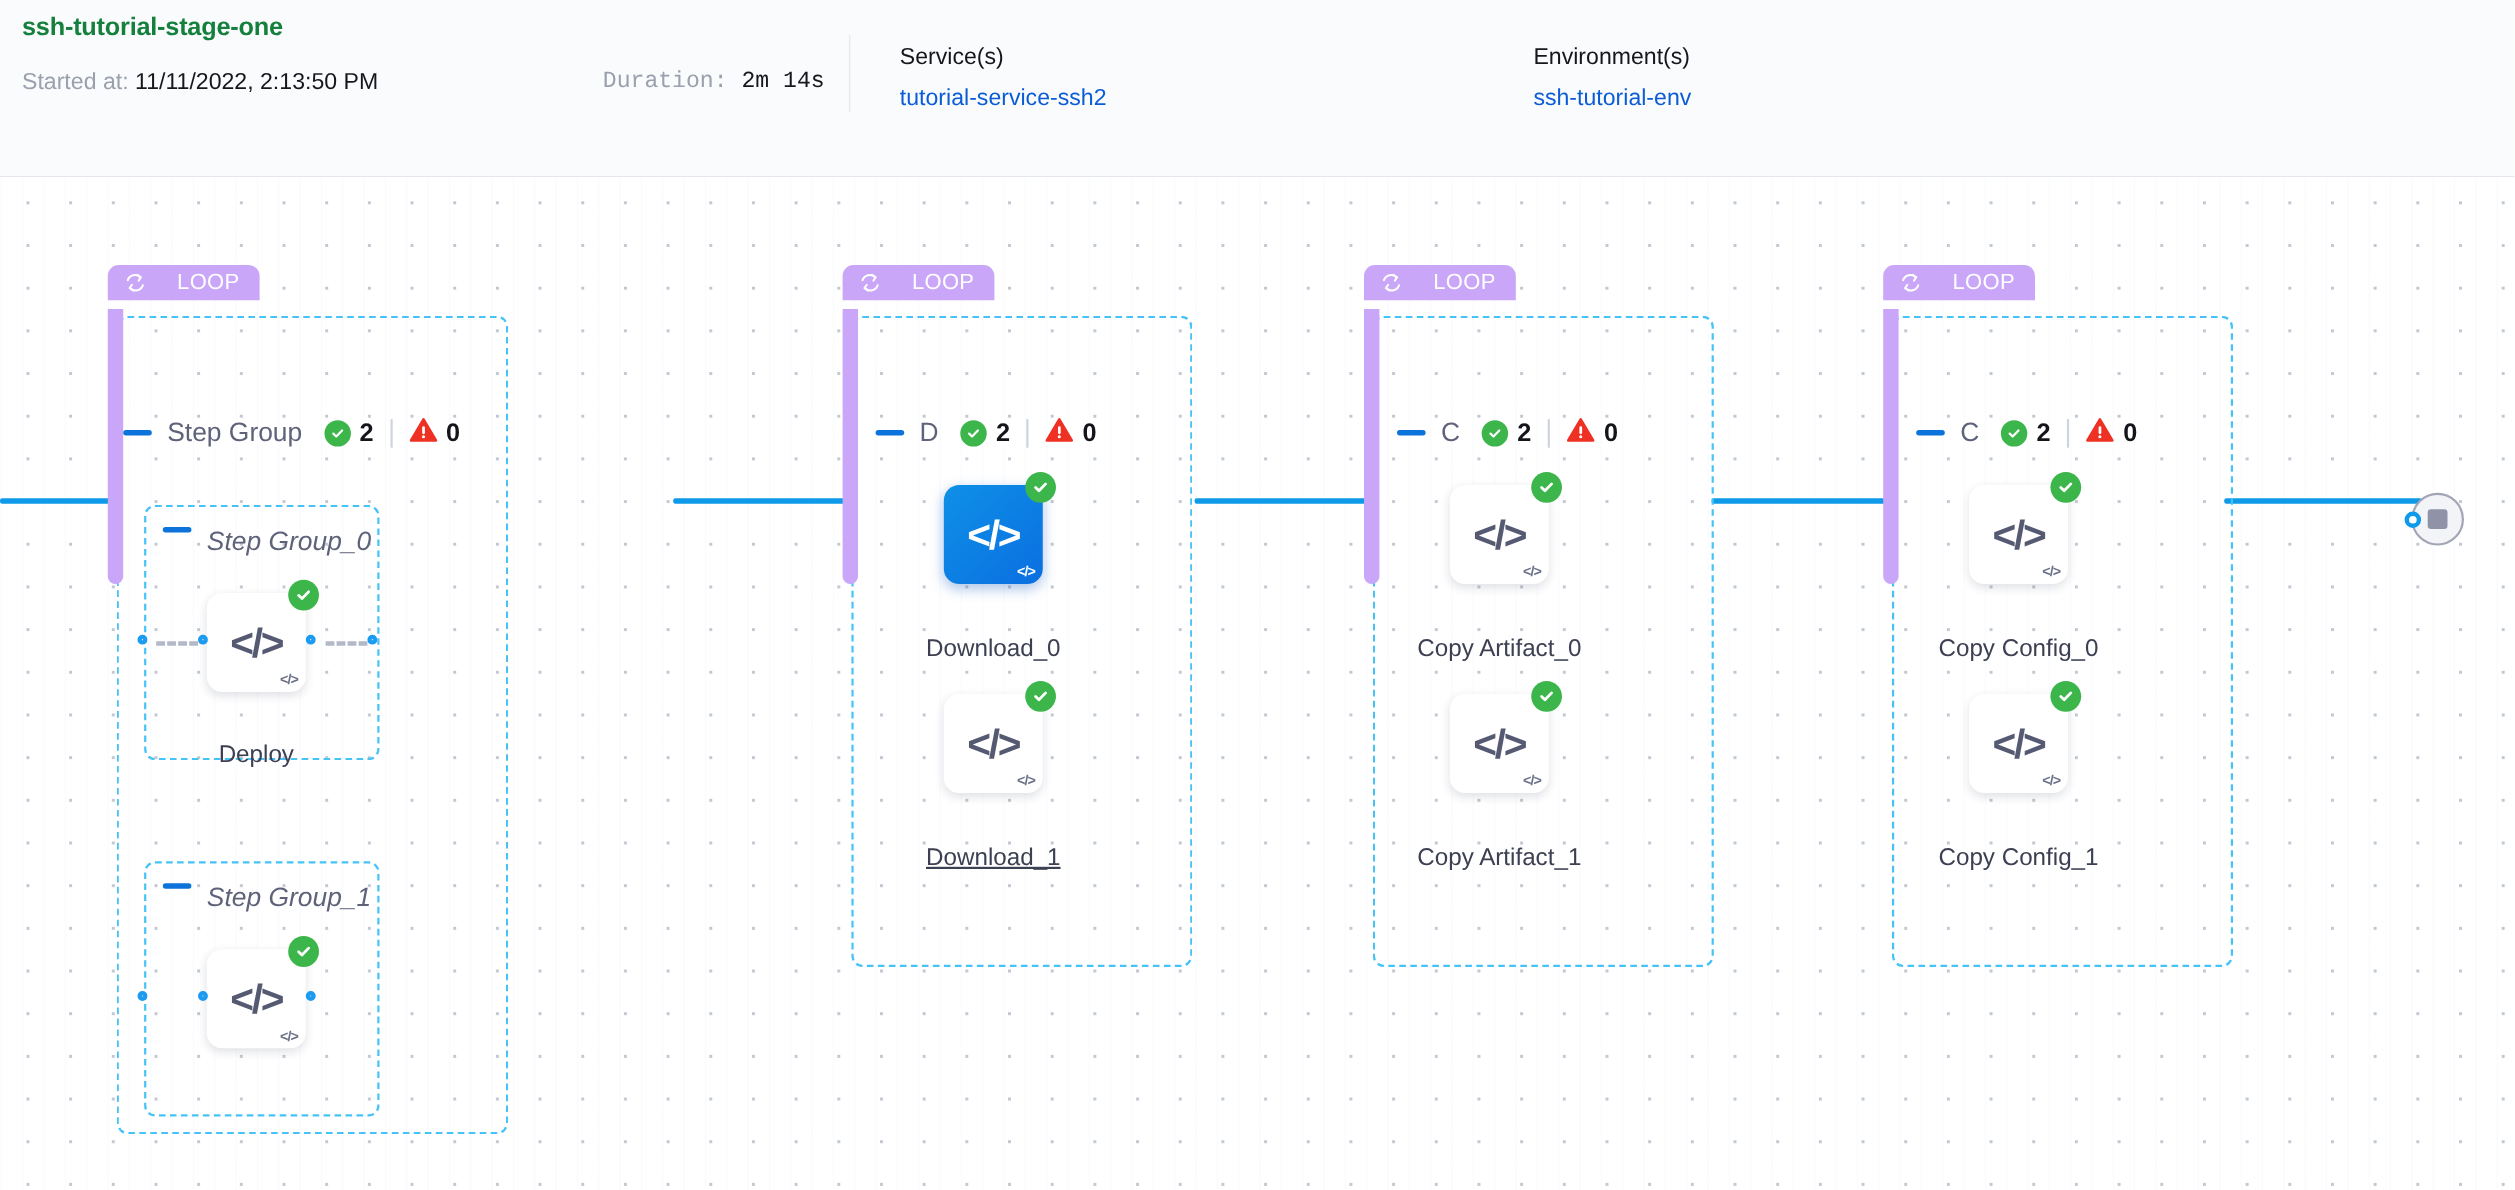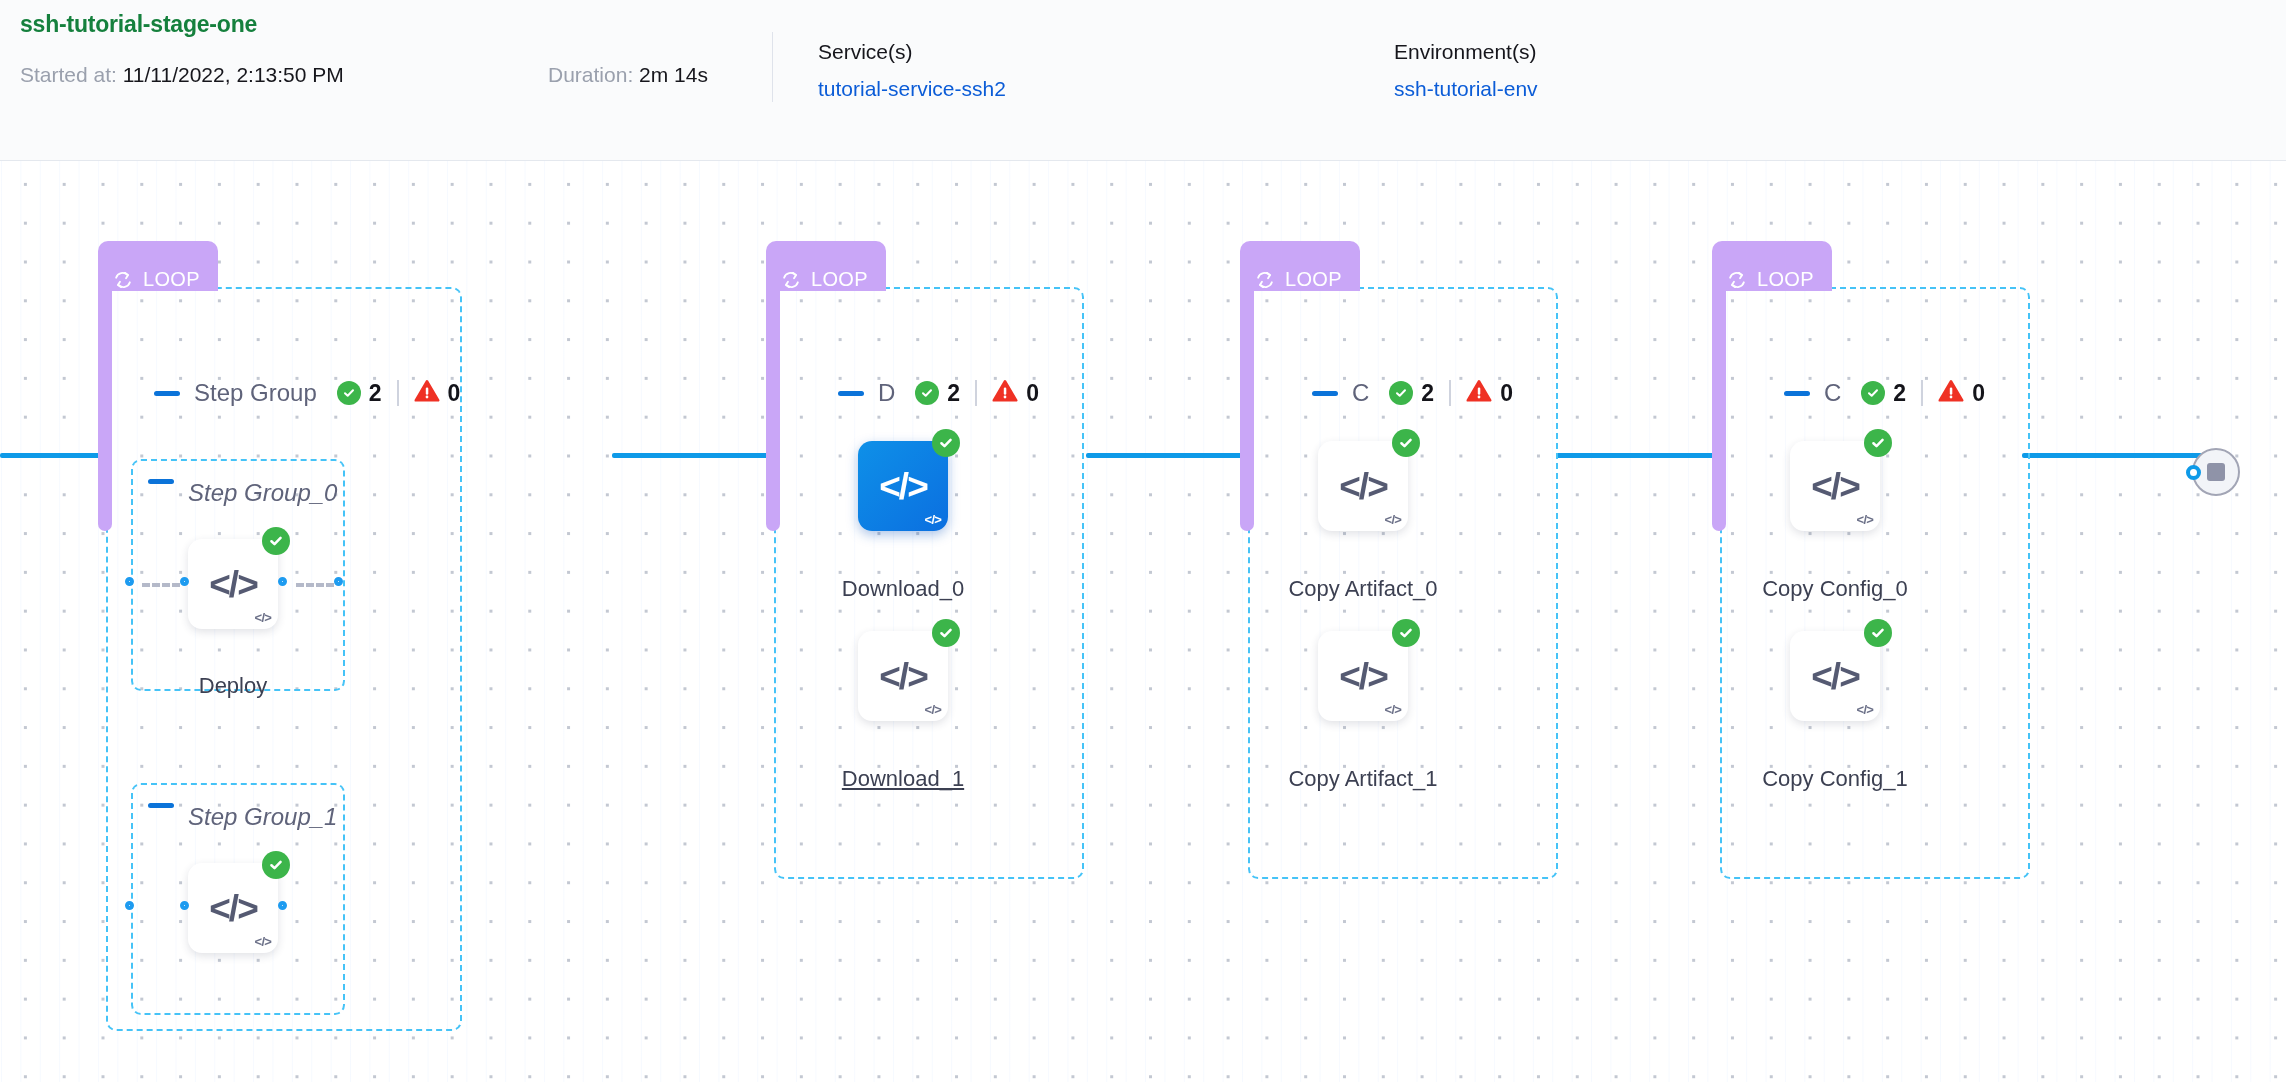--- a/index.html
+++ b/index.html
@@ -48,20 +48,21 @@
   }
   .meta-label-muted { color: #9aa0ad; }
   .meta-value-dark { color: #16161c; }
 
   .meta-duration {
     position: absolute;
     left: 548px;
     top: 63px;
     font-size: 21px;
     white-space: nowrap;
+    font-family: Liberation Mono, monospace;
   }
 
   .header-divider {
     position: absolute;
     left: 772px;
     top: 32px;
     width: 1px;
     height: 70px;
     background: #dfe3eb;
   }
@@ -140,27 +141,27 @@
 
   
   .loop-group {
     position: absolute;
   }
 
   .loop-badge {
     position: absolute;
     left: 0;
     top: 0;
-    height: 50px;
+    height: 32px;
     padding: 0 18px 0 14px;
     background: #c9a6f7;
     border-radius: 10px 10px 0 0;
     display: flex;
-    align-items: flex-end;
-    gap: 9px;
+    align-items: center;
+    gap: 27px;
     z-index: 4;
     cursor: pointer;
   }
   .loop-badge .loop-label {
     color: #ffffff;
     font-size: 20px;
     letter-spacing: 0.3px;
   }
   .loop-bar {
     position: absolute;
@@ -182,21 +183,20 @@
     z-index: 2;
   }
 
   .group-header {
     position: absolute;
     display: flex;
     align-items: center;
     gap: 14px;
     z-index: 5;
     white-space: nowrap;
-    margin-left: 42px;
   }
   .collapse-dash {
     width: 26px;
     height: 5px;
     border-radius: 3px;
     background: #0b73d9;
     cursor: pointer;
     flex: none;
   }
   .group-name {

